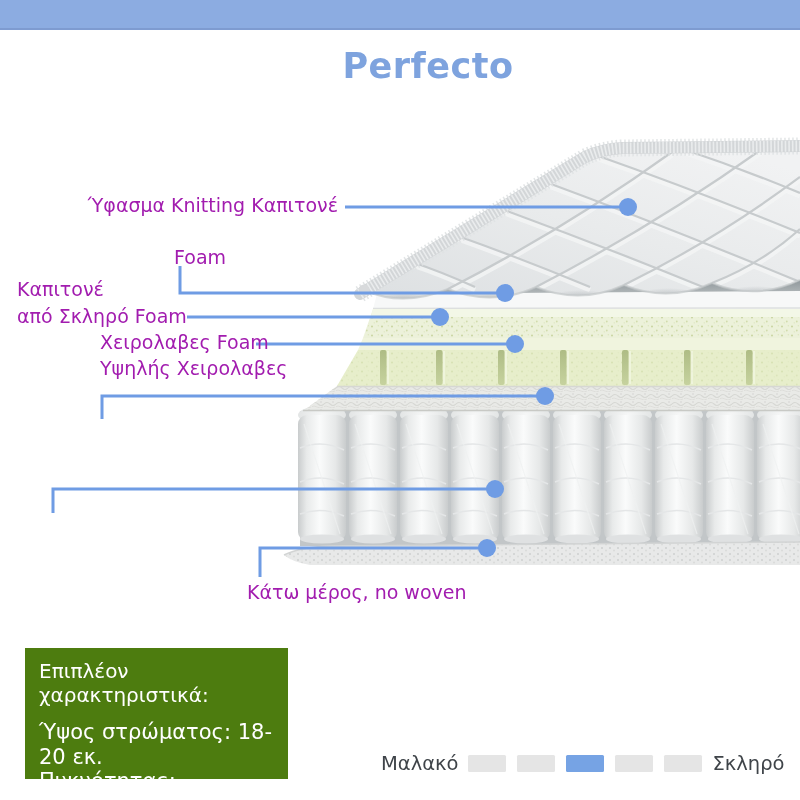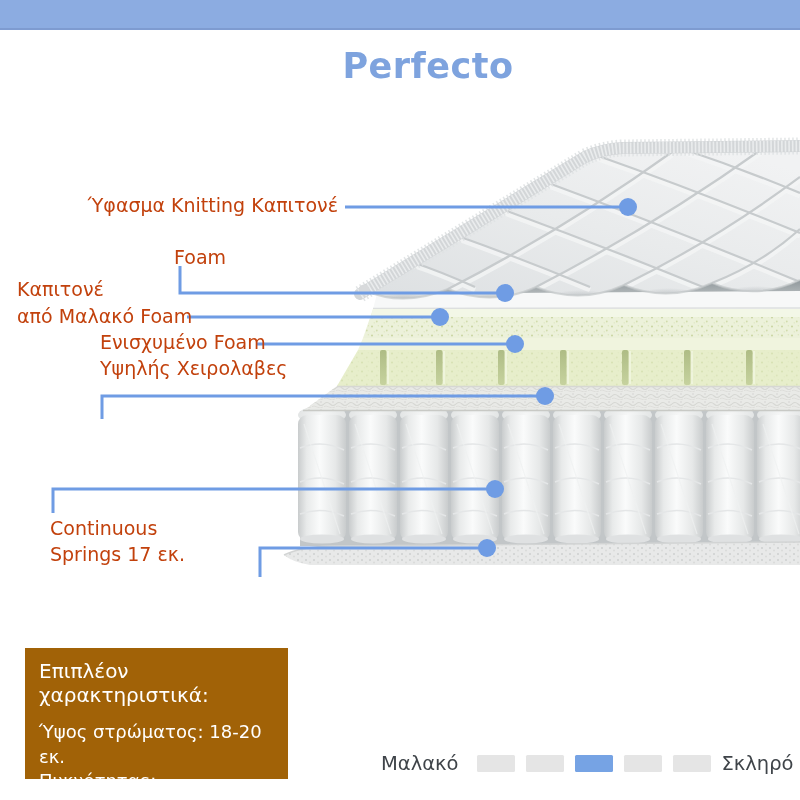--- a/index.html
+++ b/index.html
@@ -4,35 +4,35 @@
 <style>
   html,body{margin:0;padding:0;background:#fff}
   body{width:800px;height:800px;overflow:hidden;
        font-family:"DejaVu Sans","Liberation Sans",sans-serif;color:#43474c}
   .page{position:relative;width:800px;height:800px;background:#fff}
   .topbar{position:absolute;top:0;left:0;width:800px;height:28px;
           background:#8cace1;border-bottom:2px solid #7e9bd0}
   .title{position:absolute;top:46px;left:0;width:800px;margin:0;text-align:center;
          text-indent:56px;font-size:35px;font-weight:bold;color:#7ea3de;letter-spacing:.5px}
   .art{position:absolute;top:0;left:0;width:800px;height:800px}
-  .label{position:absolute;font-size:19px;line-height:27px;white-space:nowrap;color:#c2410c}
+  .label{position:absolute;font-size:19px;line-height:27px;white-space:nowrap;color:#a21caf}
   #lbl-fabric{left:30px;top:192px;width:308px;text-align:right}
   #lbl-fibre{left:174px;top:244px}
   #lbl-softfoam{left:17px;top:276px}
   #lbl-reinforced{left:100px;top:329px;line-height:26px}
   #lbl-pad{left:95px;top:420px;line-height:26px}
   #lbl-springs{left:50px;top:515px;line-height:26px}
   #lbl-bottom{left:247px;top:579px}
   .infobox{position:absolute;left:25px;top:648px;width:263px;height:131px;
-           background:#a16207;color:#fff;box-sizing:border-box;padding:11px 4px 0 14px}
+           background:#4d7c0f;color:#fff;box-sizing:border-box;padding:11px 4px 0 14px}
   .ib-title{font-size:20px;margin-bottom:13px}
-  .ib-line{font-size:18px;line-height:24.5px}
+  .ib-line{font-size:21px;line-height:24.5px}
   .firmness{position:absolute;left:381px;top:752px;height:22px;display:flex;
             align-items:center;font-size:19.5px;color:#3f4449}
-  .f-left{margin-right:18px}
+  .f-left{margin-right:9px}
   .f-right{}
   .fsq{width:38px;height:17px;margin-right:11px;border-radius:1.5px}
 </style>
 </head>
 <body>
 
 <div class="page">
 
   <div class="topbar"></div>
 
@@ -243,29 +243,28 @@
   </svg>
 
   <div class="label" id="lbl-fabric">
     <span>Ύφασμα Knitting Καπιτονέ</span>
   </div>
   <div class="label" id="lbl-fibre">
     <span>Foam</span>
   </div>
   <div class="label" id="lbl-softfoam">
     <div>Καπιτονέ</div>
-    <div>από Μαλακό Foam</div>
+    <div>από Σκληρό Foam</div>
   </div>
   <div class="label" id="lbl-reinforced">
-    <div>Ενισχυμένο Foam</div>
+    <div>Χειρολαβες Foam</div>
     <div>Υψηλής Χειρολαβες</div>
   </div>
-  <div class="label" id="lbl-springs">
-    <div>Continuous</div>
-    <div>Springs 17 εκ.</div>
+  <div class="label" id="lbl-bottom">
+    <span>Κάτω μέρος, no woven</span>
   </div>
 
   <div class="infobox">
     <div class="ib-title">Επιπλέον χαρακτηριστικά:</div>
     <div class="ib-line">Ύψος στρώματος: 18-20 εκ.</div>
     <div class="ib-line">Πυκνότητας: -</div>
     <div class="ib-line">Μονής όψης</div>
   </div>
 
   <div class="firmness">

